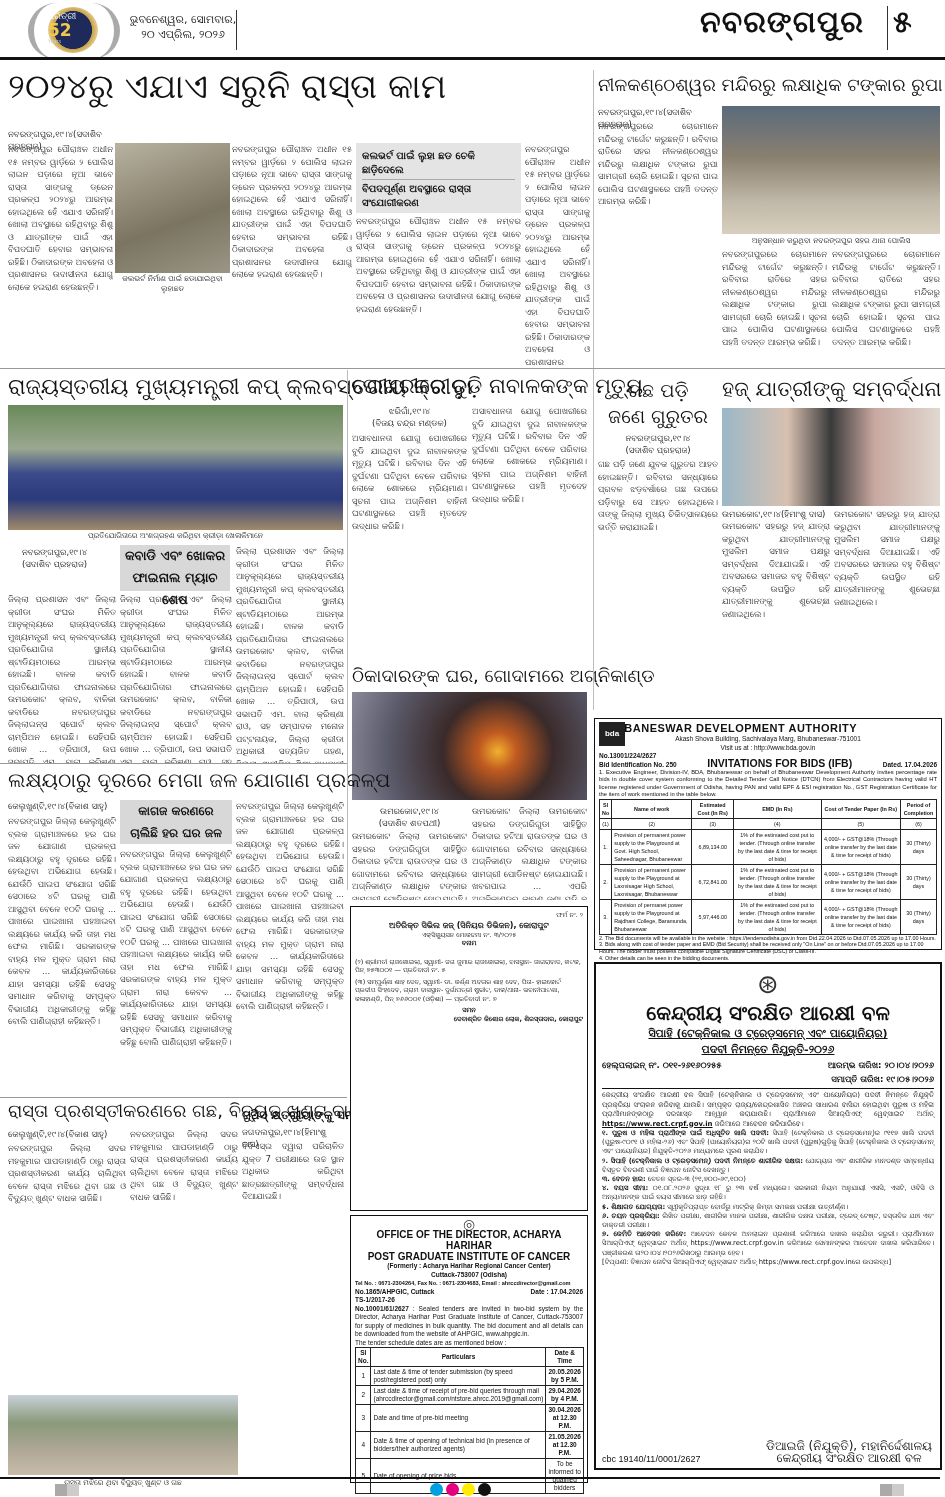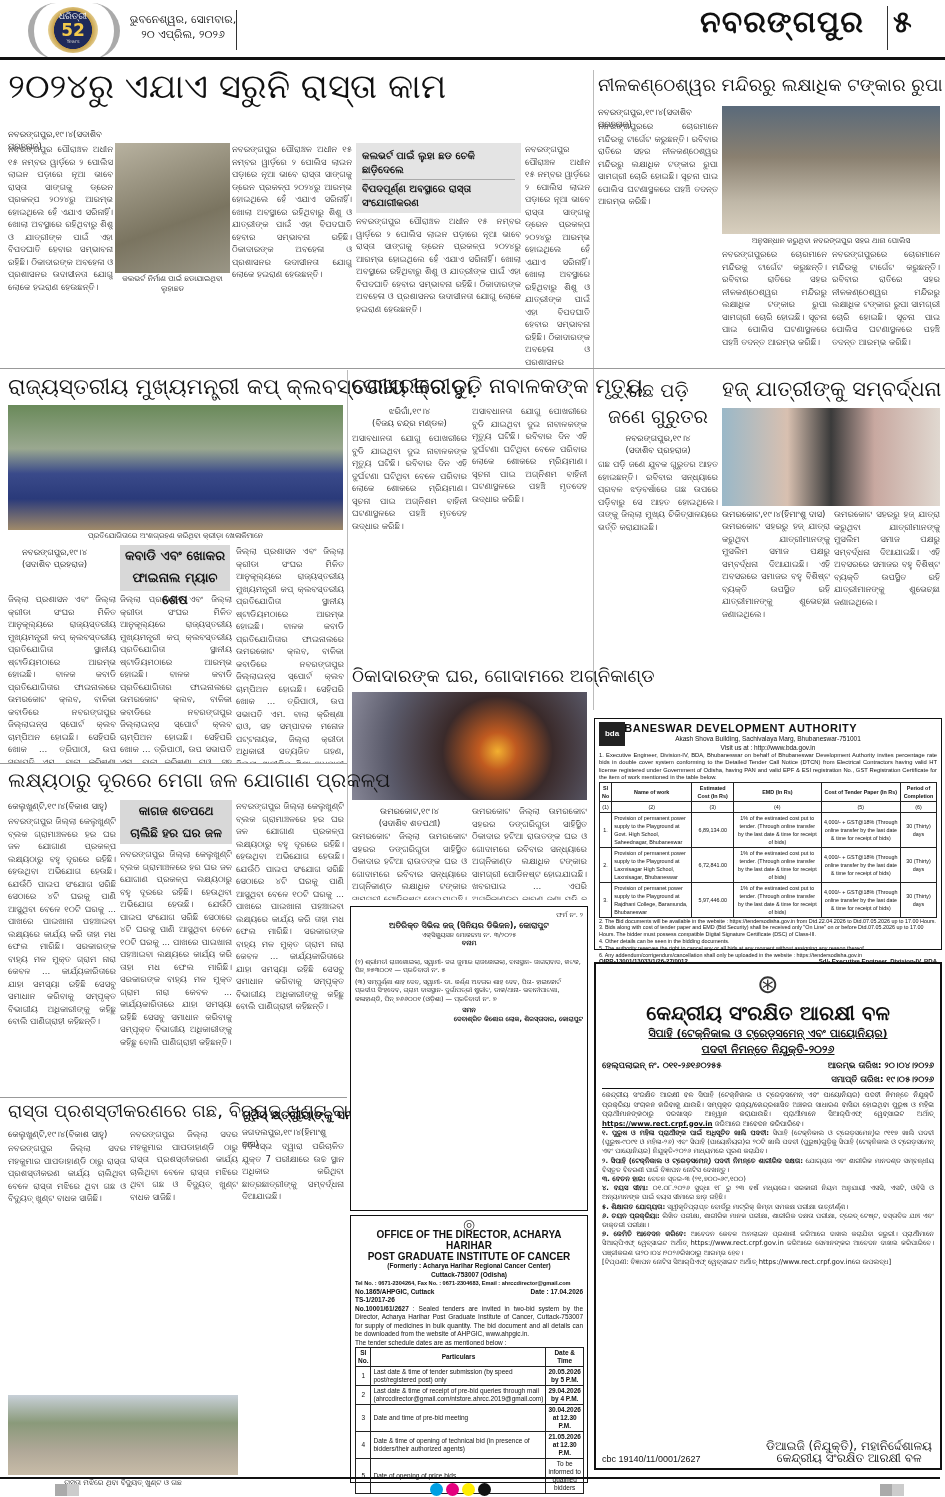--- a/index.html
+++ b/index.html
@@ -1,20 +1,20 @@
 <!DOCTYPE html>
 <html><head>
 <meta charset="utf-8">
 <style>
 *{box-sizing:border-box;margin:0;padding:0}
 body{width:945px;height:1497px;background:#fff;font-family:"DejaVu Sans",sans-serif;color:#111;position:relative;overflow:hidden}
 .abs{position:absolute}
 .masthead{left:0;top:0;width:945px;height:60px}
 .logo{left:28px;top:3px;width:92px;height:56px;border-left:6px solid #aaa;border-right:6px solid #aaa;border-radius:30px}
-.logo-badge{left:14px;top:4px;width:50px;height:46px;border-radius:50%;background:radial-gradient(circle,#1e2a5a 55%,#c8a24a 57%,#e8d49a 75%);color:#fff;text-align:center}
+.logo-badge{left:14px;top:4px;width:50px;height:46px;border-radius:50%;background:radial-gradient(circle,#1e2a5a 55%,#c8a24a 57%,#e8d49a 75%);color:#fff;text-align:left}
 .logo-name{font-size:9px;display:block;margin-top:4px;color:#fff}
 .logo-num{font-size:17px;font-weight:bold;color:#f2c94c;display:block;line-height:16px}
 .dateline{left:128px;top:12px;font-size:11px;line-height:15px;text-align:center;width:110px}
 .vsep{left:236px;top:10px;width:1px;height:40px;background:#333}
 .page-name{left:700px;top:4px;font-size:30px;font-weight:bold;letter-spacing:1px}
 .page-num{left:893px;top:4px;font-size:30px;font-weight:bold}
 .vsep2{left:887px;top:6px;width:1px;height:44px;background:#333}
 .rule{left:0;top:57px;width:945px;height:3px;background:#111}
 h1.hl{position:absolute;font-weight:normal;white-space:nowrap;color:#111}
 .txt{position:absolute;font-size:8.5px;line-height:12.5px;color:#333;text-align:justify;overflow:hidden}
@@ -119,21 +119,21 @@
 <div class="byline" style="left:352px;top:805px;width:115px;text-align:center">
   <div>ଉମରକୋଟ,୧୯।୪</div>
   <div>(ସଦାଶିବ ଶତପଥୀ)</div>
 </div>
 <div class="txt" style="left:352px;top:830px;width:115px;height:70px">ଉମରକୋଟ ଜିଲ୍ଲା ଉମରକୋଟ ସହରର ଡଙ୍ଗରିଗୁଡା ସାହିସ୍ଥିତ ଠିକାଦାର ହଟିଆ ରାଉତଙ୍କ ଘର ଓ ଗୋଦାମରେ ରବିବାର ସନ୍ଧ୍ୟାରେ ଅଗ୍ନିକାଣ୍ଡ ଲକ୍ଷାଧିକ ଟଙ୍କାର ସାମଗ୍ରୀ ପୋଡିନଷ୍ଟ ହୋଇଯାଇଛି। ଖବରପାଇ ... ଏପରି ଅଗ୍ନିକାଣ୍ଡର କାରଣ ଜଣା ପଡି ନ ଥିବା ବେଳେ ଶର୍ଟସର୍କିଟ୍ ଯୋଗୁ ଏପରି ଘଟିଥିବା ସନ୍ଦେହ କରାଯାଉଛି। ହଟିଆଙ୍କ ସ୍ତ୍ରୀ ସଙ୍ଗୀତା ଉମରକୋଟ ବ୍ଲକର ଜିଲ୍ଲା ପରିଷଦ ସଭ୍ୟା।</div>
 <div class="txt" style="left:472px;top:805px;width:115px;height:95px">ଉମରକୋଟ ଜିଲ୍ଲା ଉମରକୋଟ ସହରର ଡଙ୍ଗରିଗୁଡା ସାହିସ୍ଥିତ ଠିକାଦାର ହଟିଆ ରାଉତଙ୍କ ଘର ଓ ଗୋଦାମରେ ରବିବାର ସନ୍ଧ୍ୟାରେ ଅଗ୍ନିକାଣ୍ଡ ଲକ୍ଷାଧିକ ଟଙ୍କାର ସାମଗ୍ରୀ ପୋଡିନଷ୍ଟ ହୋଇଯାଇଛି। ଖବରପାଇ ... ଏପରି ଅଗ୍ନିକାଣ୍ଡର କାରଣ ଜଣା ପଡି ନ ଥିବା ବେଳେ ଶର୍ଟସର୍କିଟ୍ ଯୋଗୁ ଏପରି ଘଟିଥିବା ସନ୍ଦେହ କରାଯାଉଛି। ହଟିଆଙ୍କ ସ୍ତ୍ରୀ ସଙ୍ଗୀତା ଉମରକୋଟ ବ୍ଲକର ଜିଲ୍ଲା ପରିଷଦ ସଭ୍ୟା।</div>
 
 <h1 class="hl" style="left:8px;top:768px;font-size:20px;">ଲକ୍ଷ୍ୟଠାରୁ ଦୂରରେ ମେଗା ଜଳ ଯୋଗାଣ ପ୍ରକଳ୍ପ</h1>
 <div class="byline" style="left:8px;top:800px;width:115px">କେଲୁଖୁଣ୍ଟି,୧୯।୪(ବିକାଶ ସାହୁ)</div>
 <div class="graybox" style="left:120px;top:800px;width:112px;height:44px;font-size:12px">
-  <div>କାଗଜ ଶତପଥେ</div>
+  <div>କାଗଜ କରଣରେ</div>
   <div>ଚାଲିଛି ହର ଘର ଜଳ</div>
 </div>
 <div class="txt" style="left:8px;top:815px;width:108px;height:280px">ନବରଙ୍ଗପୁର ଜିଲ୍ଲା କେଲୁଖୁଣ୍ଟି ବ୍ଲକ ଗ୍ରାମାଞ୍ଚଳରେ ହର ଘର ଜଳ ଯୋଗାଣ ପ୍ରକଳ୍ପ ଲକ୍ଷ୍ୟଠାରୁ ବହୁ ଦୂରରେ ରହିଛି। ହେଉଥିବା ଅଭିଯୋଗ ହେଉଛି। ଯେଉଁଠି ପାଇପ ସଂଯୋଗ ସରିଛି ସେଠାରେ ୪ଟି ଘରକୁ ପାଣି ଆସୁଥିବା ବେଳେ ୧୦ଟି ଘରକୁ ... ପାଖରେ ପାଇଖାନା ପହଞ୍ଚାଇବା ଲକ୍ଷ୍ୟରେ କାର୍ଯ୍ୟ କରି ତାହା ମଧ ଫେଲ ମାରିଛି। ସରକାରଙ୍କ ବାହ୍ୟ ମଳ ମୁକ୍ତ ଗ୍ରାମ ନାରା କେବଳ ... କାର୍ଯ୍ୟକାରିତାରେ ଯାହା ସମସ୍ୟା ରହିଛି ସେସବୁ ସମାଧାନ କରିବାକୁ ସମ୍ପୃକ୍ତ ବିଭାଗୀୟ ଅଧିକାରୀଙ୍କୁ କହିଛୁ ବୋଲି ପାଣିଗ୍ରାହୀ କହିଛନ୍ତି।</div>
 <div class="txt" style="left:120px;top:848px;width:112px;height:247px">ନବରଙ୍ଗପୁର ଜିଲ୍ଲା କେଲୁଖୁଣ୍ଟି ବ୍ଲକ ଗ୍ରାମାଞ୍ଚଳରେ ହର ଘର ଜଳ ଯୋଗାଣ ପ୍ରକଳ୍ପ ଲକ୍ଷ୍ୟଠାରୁ ବହୁ ଦୂରରେ ରହିଛି। ହେଉଥିବା ଅଭିଯୋଗ ହେଉଛି। ଯେଉଁଠି ପାଇପ ସଂଯୋଗ ସରିଛି ସେଠାରେ ୪ଟି ଘରକୁ ପାଣି ଆସୁଥିବା ବେଳେ ୧୦ଟି ଘରକୁ ... ପାଖରେ ପାଇଖାନା ପହଞ୍ଚାଇବା ଲକ୍ଷ୍ୟରେ କାର୍ଯ୍ୟ କରି ତାହା ମଧ ଫେଲ ମାରିଛି। ସରକାରଙ୍କ ବାହ୍ୟ ମଳ ମୁକ୍ତ ଗ୍ରାମ ନାରା କେବଳ ... କାର୍ଯ୍ୟକାରିତାରେ ଯାହା ସମସ୍ୟା ରହିଛି ସେସବୁ ସମାଧାନ କରିବାକୁ ସମ୍ପୃକ୍ତ ବିଭାଗୀୟ ଅଧିକାରୀଙ୍କୁ କହିଛୁ ବୋଲି ପାଣିଗ୍ରାହୀ କହିଛନ୍ତି।</div>
 <div class="txt" style="left:236px;top:800px;width:108px;height:295px">ନବରଙ୍ଗପୁର ଜିଲ୍ଲା କେଲୁଖୁଣ୍ଟି ବ୍ଲକ ଗ୍ରାମାଞ୍ଚଳରେ ହର ଘର ଜଳ ଯୋଗାଣ ପ୍ରକଳ୍ପ ଲକ୍ଷ୍ୟଠାରୁ ବହୁ ଦୂରରେ ରହିଛି। ହେଉଥିବା ଅଭିଯୋଗ ହେଉଛି। ଯେଉଁଠି ପାଇପ ସଂଯୋଗ ସରିଛି ସେଠାରେ ୪ଟି ଘରକୁ ପାଣି ଆସୁଥିବା ବେଳେ ୧୦ଟି ଘରକୁ ... ପାଖରେ ପାଇଖାନା ପହଞ୍ଚାଇବା ଲକ୍ଷ୍ୟରେ କାର୍ଯ୍ୟ କରି ତାହା ମଧ ଫେଲ ମାରିଛି। ସରକାରଙ୍କ ବାହ୍ୟ ମଳ ମୁକ୍ତ ଗ୍ରାମ ନାରା କେବଳ ... କାର୍ଯ୍ୟକାରିତାରେ ଯାହା ସମସ୍ୟା ରହିଛି ସେସବୁ ସମାଧାନ କରିବାକୁ ସମ୍ପୃକ୍ତ ବିଭାଗୀୟ ଅଧିକାରୀଙ୍କୁ କହିଛୁ ବୋଲି ପାଣିଗ୍ରାହୀ କହିଛନ୍ତି।</div>
 
 <h1 class="hl" style="left:8px;top:1100px;font-size:18px;">ରାସ୍ତା ପ୍ରଶସ୍ତୀକରଣରେ ଗଛ, ବିଦ୍ୟୁତ୍ ଖୁଣ୍ଟ ବାଧକ</h1>
 <div class="byline" style="left:8px;top:1128px;width:120px">କେଲୁଖୁଣ୍ଟି,୧୯।୪(ବିକାଶ ସାହୁ)</div>
 <div class="txt" style="left:8px;top:1142px;width:118px;height:250px">ନବରଙ୍ଗପୁର ଜିଲ୍ଲା ସଦର ମହକୁମାର ପାପଡାହାଣ୍ଡି ଠାରୁ ରାସ୍ତା ପ୍ରଶସ୍ତୀକରଣ କାର୍ଯ୍ୟ ଚାଲିଥିବା ବେଳେ ରାସ୍ତା ମଝିରେ ଥିବା ଗଛ ଓ ବିଦ୍ୟୁତ୍ ଖୁଣ୍ଟ ବାଧକ ସାଜିଛି।</div>
 <div class="txt" style="left:130px;top:1128px;width:108px;height:264px">ନବରଙ୍ଗପୁର ଜିଲ୍ଲା ସଦର ମହକୁମାର ପାପଡାହାଣ୍ଡି ଠାରୁ ରାସ୍ତା ପ୍ରଶସ୍ତୀକରଣ କାର୍ଯ୍ୟ ଚାଲିଥିବା ବେଳେ ରାସ୍ତା ମଝିରେ ଥିବା ଗଛ ଓ ବିଦ୍ୟୁତ୍ ଖୁଣ୍ଟ ବାଧକ ସାଜିଛି।</div>
@@ -205,20 +205,28 @@
     </table>
   <div class="small" style="margin-top:2px">The authority reserves the right to accept/reject any/all bids without assigning any reasons thereof.</div>
 
 </div>
 
 <div class="ad" style="left:594px;top:718px;width:348px;height:232px;padding:3px 4px">
   <div style="position:absolute;left:4px;top:3px;width:26px;height:24px;background:#222;color:#fff;font-size:8px;text-align:center;line-height:24px;font-weight:bold">bda</div>
   <div style="text-align:left;font-weight:bold;font-size:11px;line-height:13px;letter-spacing:.5px">BHUBANESWAR DEVELOPMENT AUTHORITY</div>
   <div class="small" style="text-align:center">Akash Shova Building, Sachivalaya Marg, Bhubaneswar-751001</div>
   <div class="small" style="text-align:center">Visit us at : http://www.bda.gov.in</div>
+  <div style="display:flex;justify-content:space-between;align-items:flex-end">
+    <div class="small" style="font-weight:bold">
+        <div>No.13001/224/2627</div>
+        <div>Bid Identification No. 250</div>
+      </div>
+    <div style="font-weight:bold;font-size:10.5px">INVITATIONS FOR BIDS (IFB)</div>
+    <div class="small" style="font-weight:bold">Dated. 17.04.2026</div>
+  </div>
   <div class="small" style="font-size:5.8px;line-height:7.4px;text-align:justify">1. Executive Engineer, Division-IV, BDA, Bhubaneswar on behalf of Bhubaneswar Development Authority invites percentage rate bids in double cover system conforming to the Detailed Tender Call Notice (DTCN) from Electrical Contractors having valid HT license registered under Government of Odisha, having PAN and valid EPF &amp; ESI registration No., GST Registration Certificate for the item of work mentioned in the table below.</div>
   <table class="t" style="font-size:5.4px">
     <tbody>
         <tr>
       <th style="width:12px">Sl No</th>
       <th style="width:80px">Name of work</th>
       <th style="width:42px">Estimated Cost (In Rs)</th>
       <th>EMD (In Rs)</th>
       <th>Cost of Tender Paper (In Rs)</th>
       <th style="width:36px">Period of Completion</th>

